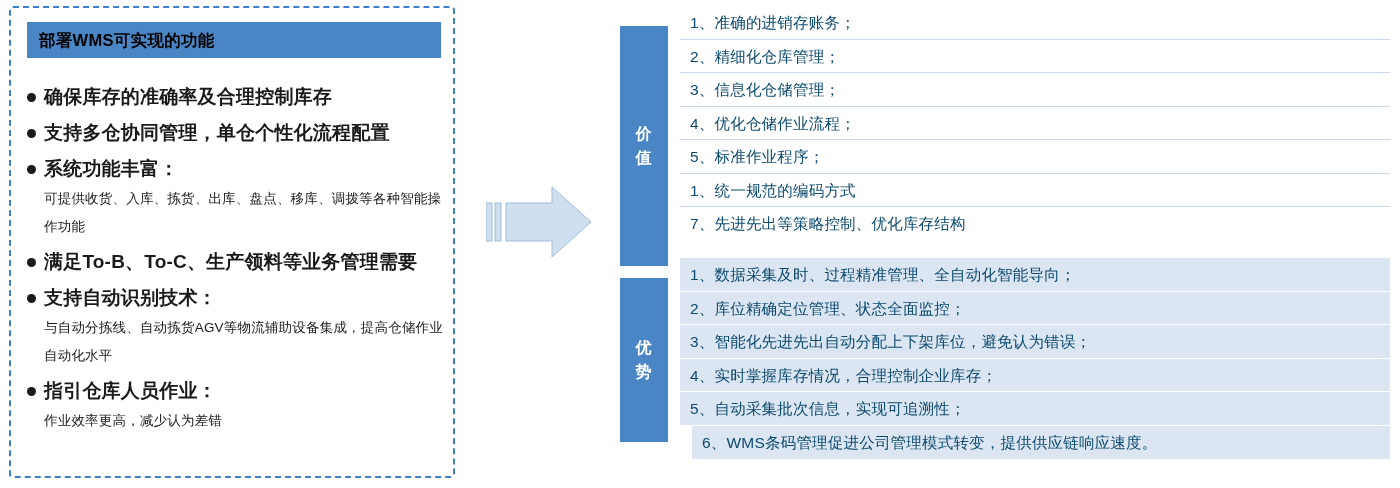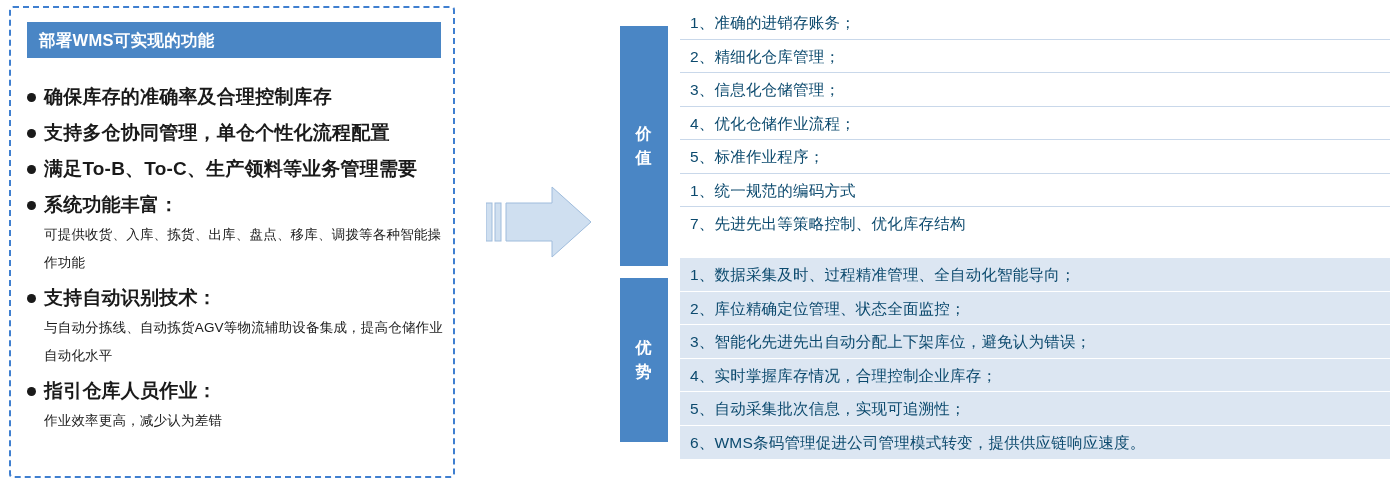--- a/index.html
+++ b/index.html
@@ -31,21 +31,21 @@
     box-sizing: border-box;
     background: #ffffff;
   }
   #left-title {
     position: absolute;
     left: 16px;
     top: 14px;
     width: 414px;
     height: 36px;
     background: #4a86c5;
-    color: #ffffff;
+    color: #000000;
     font-size: 16.5px;
     font-weight: bold;
     line-height: 36px;
     padding-left: 12px;
     box-sizing: border-box;
     letter-spacing: 0.3px;
   }
   #left-body {
     position: absolute;
     left: 16px;
@@ -142,20 +142,21 @@
   }
   .row.plain.last {
     border-bottom: none;
   }
   .row.tint {
     background: #dce6f2;
     border-bottom: 1px solid #ffffff;
   }
   .row.tint.last {
     border-bottom: none;
+    margin-left: 12px;
   }
 
   #block-value {
     left: 620px;
     top: 6px;
     width: 770px;
     height: 240px;
   }
   #block-value .block-label { height: 240px; }
   #block-advantage {
@@ -182,29 +183,29 @@
         </div>
         <div class="feat">
           <div class="feat-head">
             <span class="bullet"></span>
             <span>支持多仓协同管理，单仓个性化流程配置</span>
           </div>
         </div>
         <div class="feat">
           <div class="feat-head">
             <span class="bullet"></span>
+            <span>系统功能丰富：</span>
+          </div>
+          <div class="feat-sub">可提供收货、入库、拣货、出库、盘点、移库、调拨等各种智能操作功能</div>
+        </div>
+        <div class="feat">
+          <div class="feat-head">
+            <span class="bullet"></span>
             <span>满足To-B、To-C、生产领料等业务管理需要</span>
           </div>
-        </div>
-        <div class="feat">
-          <div class="feat-head">
-            <span class="bullet"></span>
-            <span>系统功能丰富：</span>
-          </div>
-          <div class="feat-sub">可提供收货、入库、拣货、出库、盘点、移库、调拨等各种智能操作功能</div>
         </div>
         <div class="feat">
           <div class="feat-head">
             <span class="bullet"></span>
             <span>支持自动识别技术：</span>
           </div>
           <div class="feat-sub">与自动分拣线、自动拣货AGV等物流辅助设备集成，提高仓储作业自动化水平</div>
         </div>
         <div class="feat">
           <div class="feat-head">

